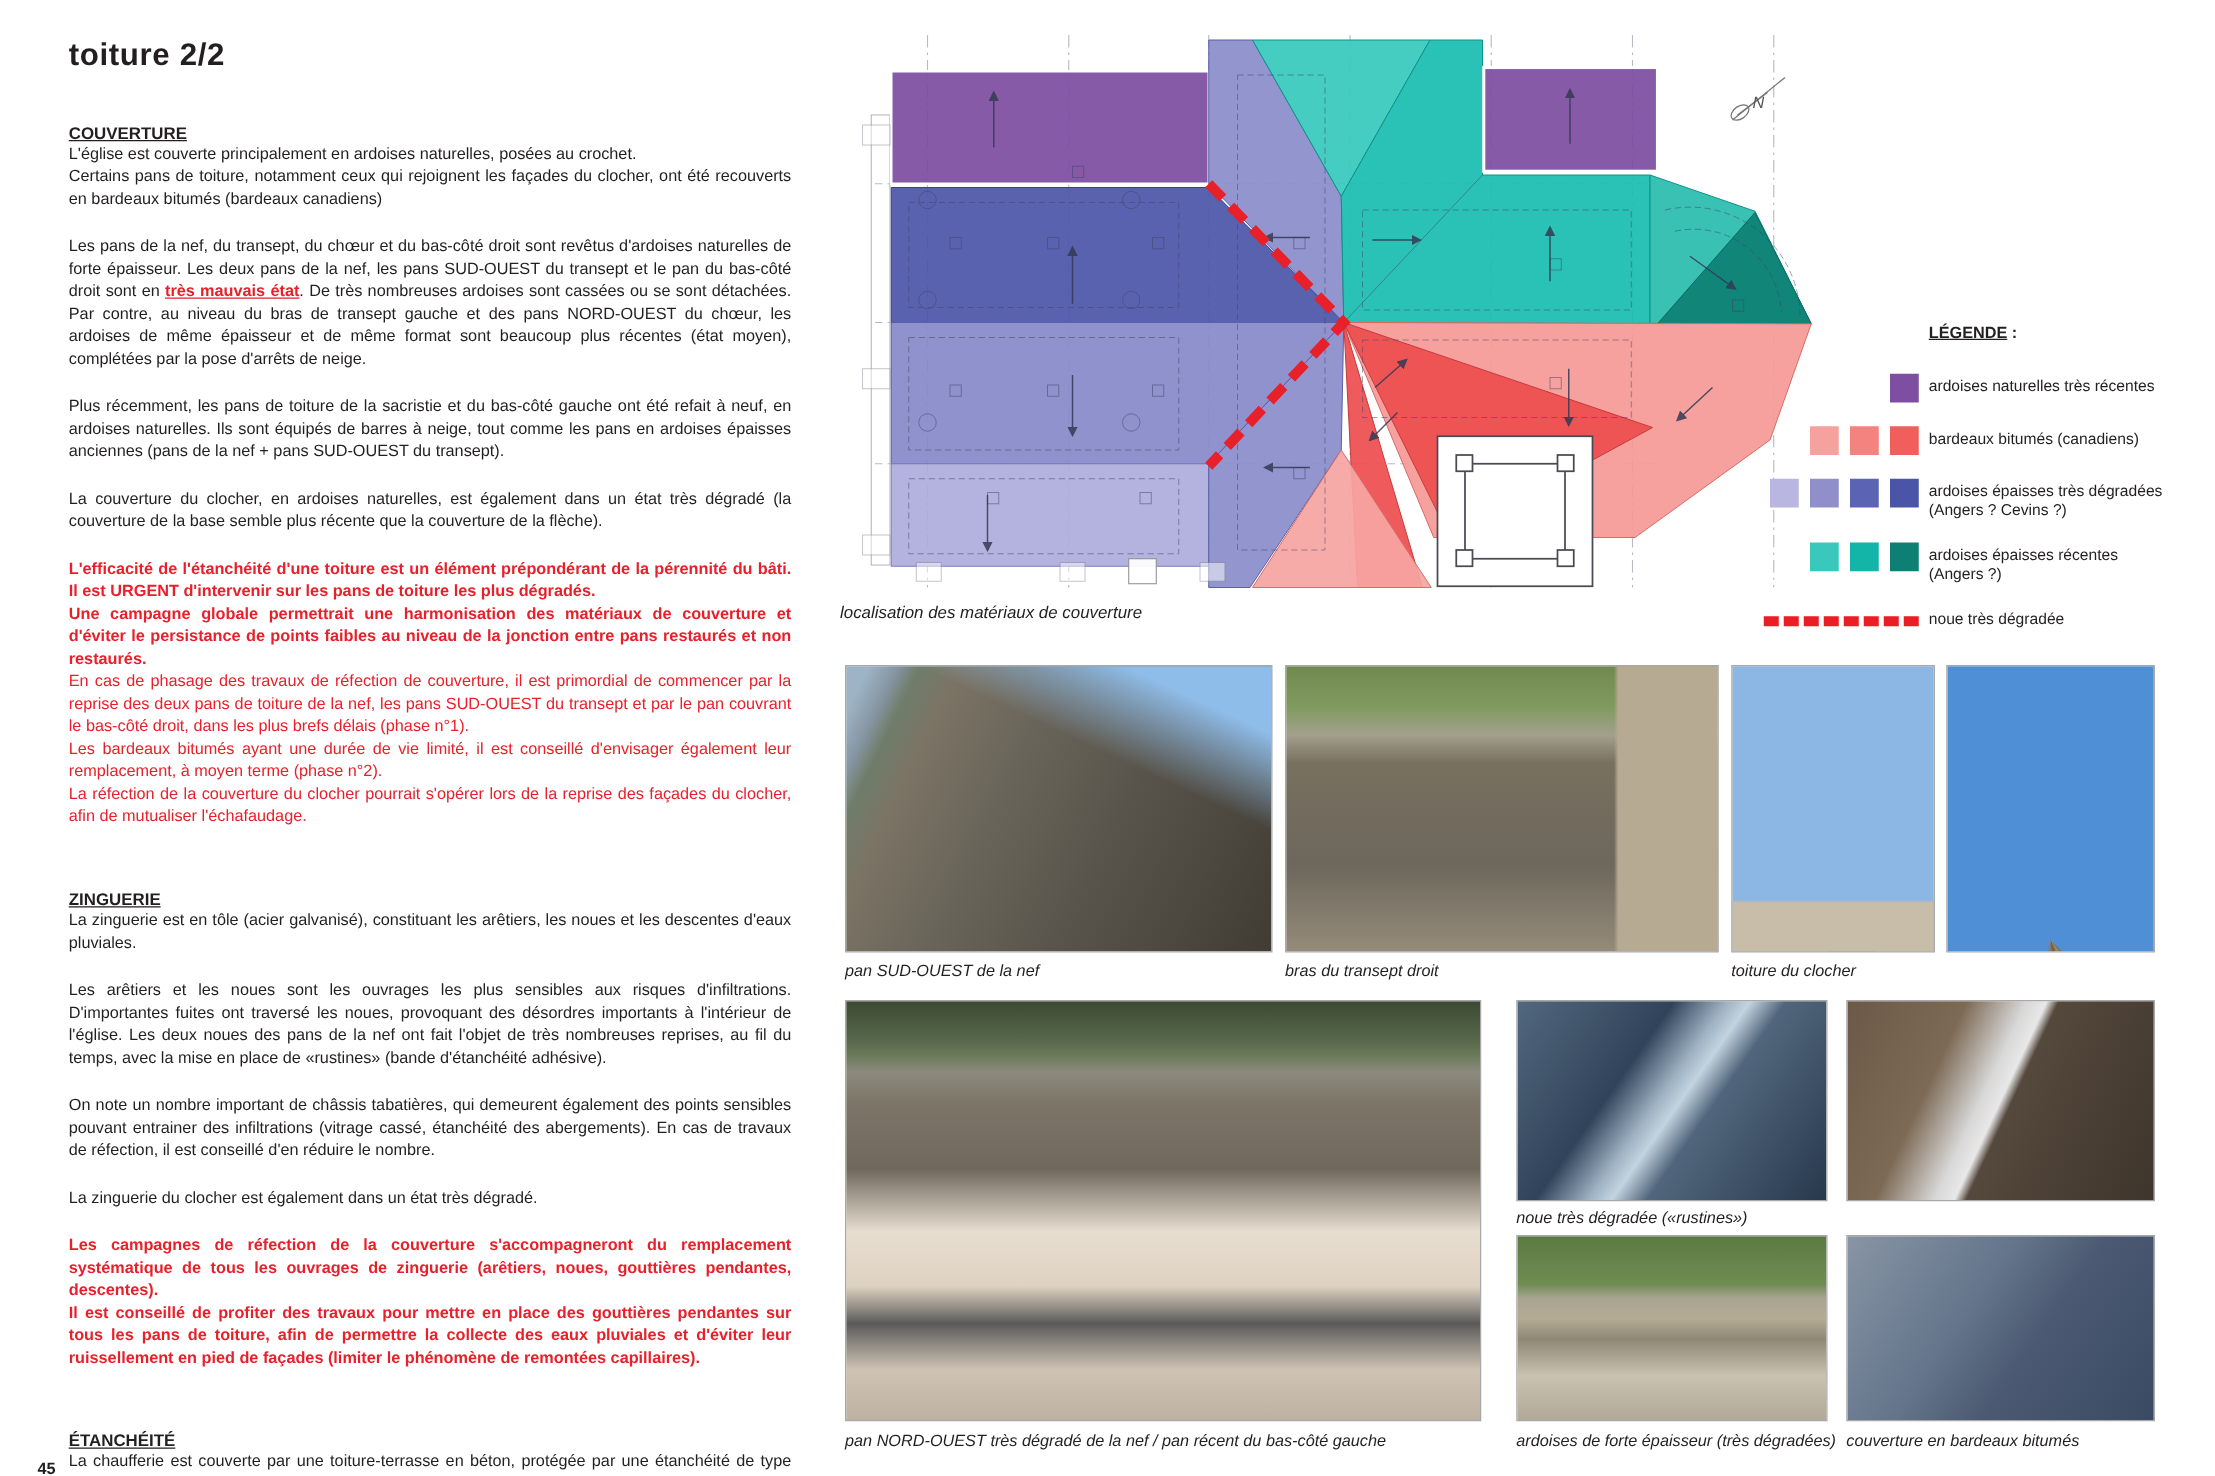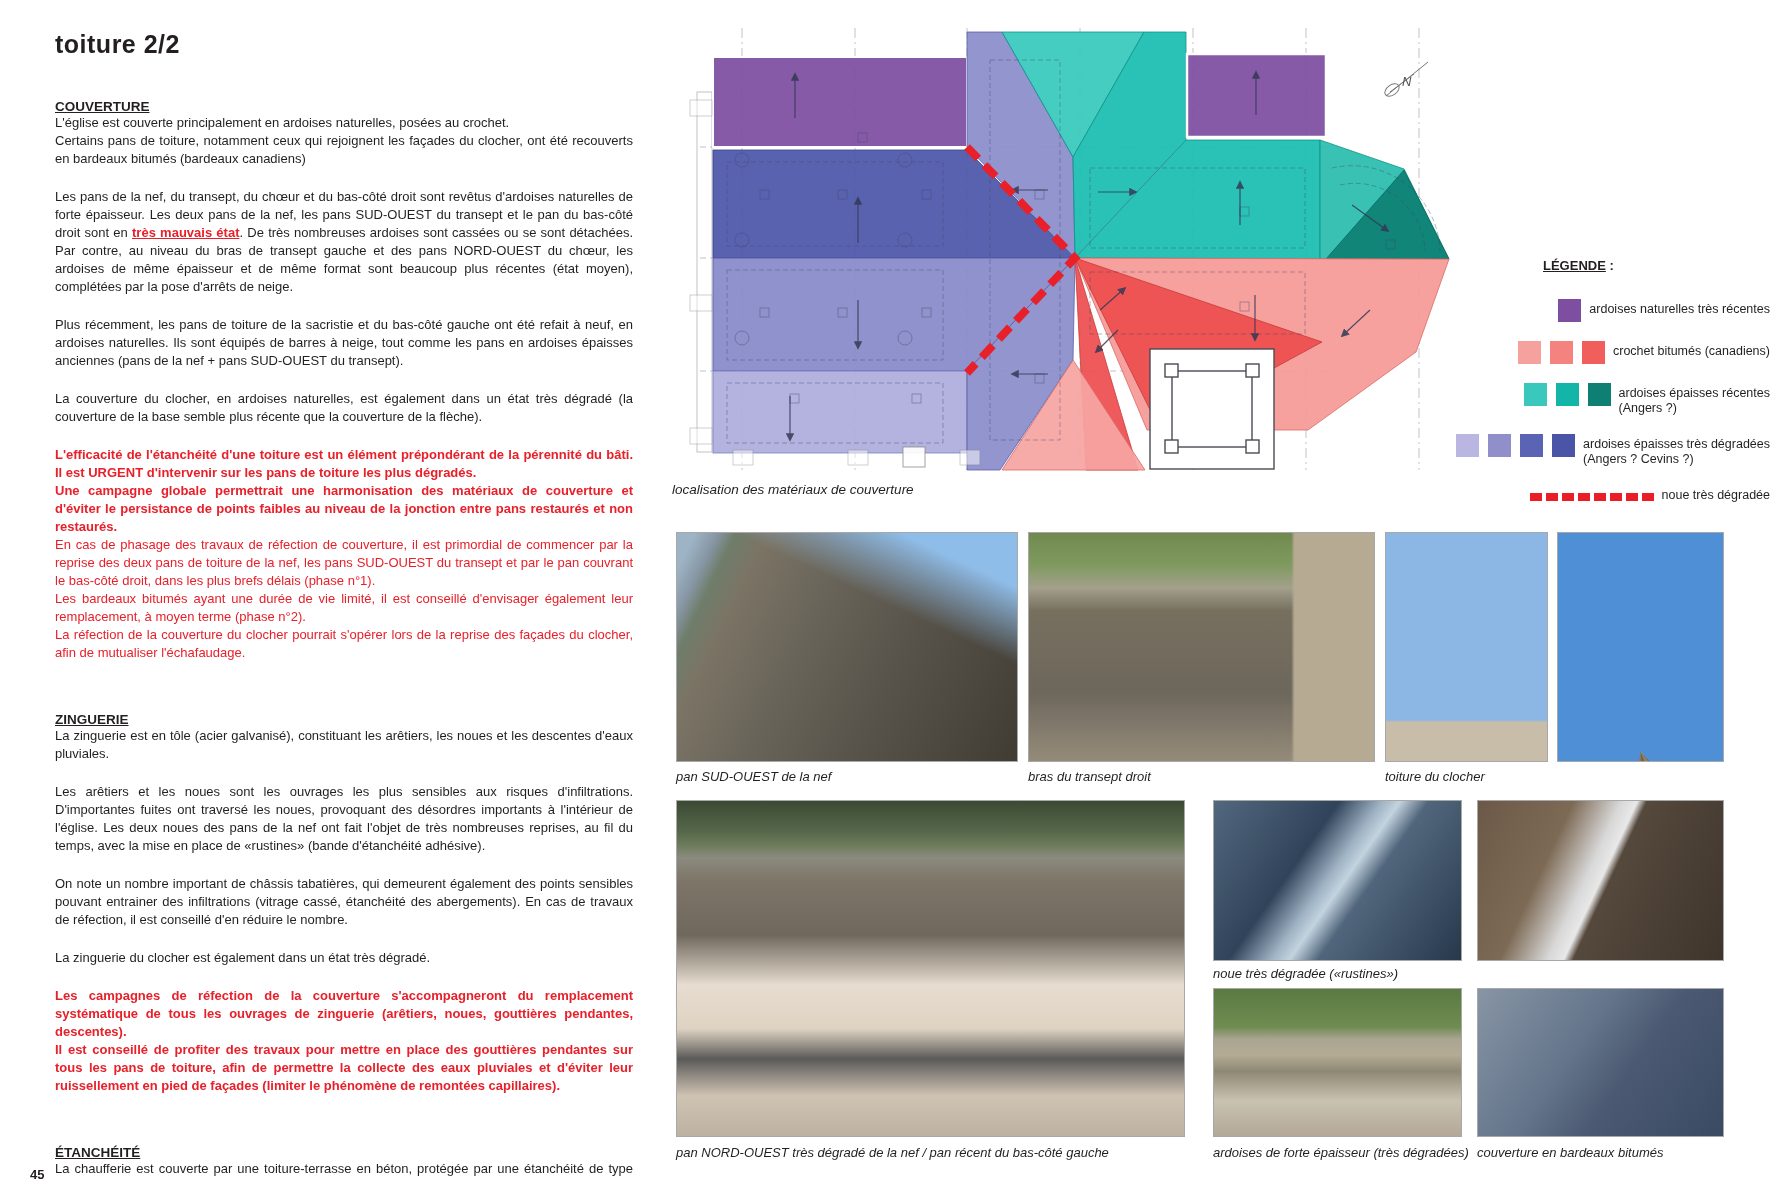--- a/index.html
+++ b/index.html
@@ -20,21 +20,21 @@
   .gap-l{height:50px;}
 
   
   #roofplan{position:absolute;left:600px;top:25px;width:860px;height:450px;}
   .diagram-caption{position:absolute;left:672px;top:482px;font-size:13.5px;font-style:italic;color:#231f20;}
 
   
   .legend{position:absolute;left:1410px;top:258px;width:360px;}
   .legend-title{font-size:13px;font-weight:bold;margin-left:133px;margin-bottom:26px;color:#231f20;}
   .legend-title .u{text-decoration:underline;}
-  .legend-row{display:flex;align-items:flex-start;margin-bottom:19px;justify-content:flex-end;}
+  .legend-row{display:flex;align-items:flex-start;margin-bottom:19px;}
   .swatches{width:125px;display:flex;justify-content:flex-end;gap:9px;flex:none;}
   .swatch{width:23px;height:23px;flex:none;}
   .dashes{width:125px;display:flex;justify-content:flex-end;gap:4px;align-items:center;height:23px;flex:none;}
   .dash{width:12px;height:8px;flex:none;}
   .legend-label{margin-left:8px;font-size:12.5px;line-height:14.5px;color:#231f20;padding-top:3px;}
 
   
   .photo{position:absolute;border:1px solid #a8a8a8;box-sizing:border-box;}
   .caption{position:absolute;font-size:13px;font-style:italic;color:#231f20;white-space:nowrap;}
 
@@ -234,38 +234,38 @@
             <span class="swatch" style="background: rgb(126, 78, 161);"></span>
           </div>
           <div class="legend-label">ardoises naturelles très récentes</div>
         </div>
         <div class="legend-row">
           <div class="swatches">
             <span class="swatch" style="background: rgb(245, 161, 158);"></span>
             <span class="swatch" style="background: rgb(244, 130, 126);"></span>
             <span class="swatch" style="background: rgb(241, 95, 92);"></span>
           </div>
-          <div class="legend-label">crochet bitumés (canadiens)</div>
-        </div>
-        <div class="legend-row">
-          <div class="swatches">
-            <span class="swatch" style="background: rgb(58, 200, 188);"></span>
-            <span class="swatch" style="background: rgb(18, 181, 168);"></span>
-            <span class="swatch" style="background: rgb(13, 128, 115);"></span>
-          </div>
-          <div class="legend-label">ardoises épaisses récentes<br>(Angers ?)</div>
+          <div class="legend-label">bardeaux bitumés (canadiens)</div>
         </div>
         <div class="legend-row">
           <div class="swatches">
             <span class="swatch" style="background: rgb(185, 182, 225);"></span>
             <span class="swatch" style="background: rgb(145, 143, 201);"></span>
             <span class="swatch" style="background: rgb(90, 99, 180);"></span>
             <span class="swatch" style="background: rgb(74, 85, 168);"></span>
           </div>
           <div class="legend-label">ardoises épaisses très dégradées<br>(Angers ? Cevins ?)</div>
+        </div>
+        <div class="legend-row">
+          <div class="swatches">
+            <span class="swatch" style="background: rgb(58, 200, 188);"></span>
+            <span class="swatch" style="background: rgb(18, 181, 168);"></span>
+            <span class="swatch" style="background: rgb(13, 128, 115);"></span>
+          </div>
+          <div class="legend-label">ardoises épaisses récentes<br>(Angers ?)</div>
         </div>
         <div class="legend-row">
           <div class="dashes">
             <span class="dash" style="background: rgb(233, 30, 38);"></span>
             <span class="dash" style="background: rgb(233, 30, 38);"></span>
             <span class="dash" style="background: rgb(233, 30, 38);"></span>
             <span class="dash" style="background: rgb(233, 30, 38);"></span>
             <span class="dash" style="background: rgb(233, 30, 38);"></span>
             <span class="dash" style="background: rgb(233, 30, 38);"></span>
             <span class="dash" style="background: rgb(233, 30, 38);"></span>

